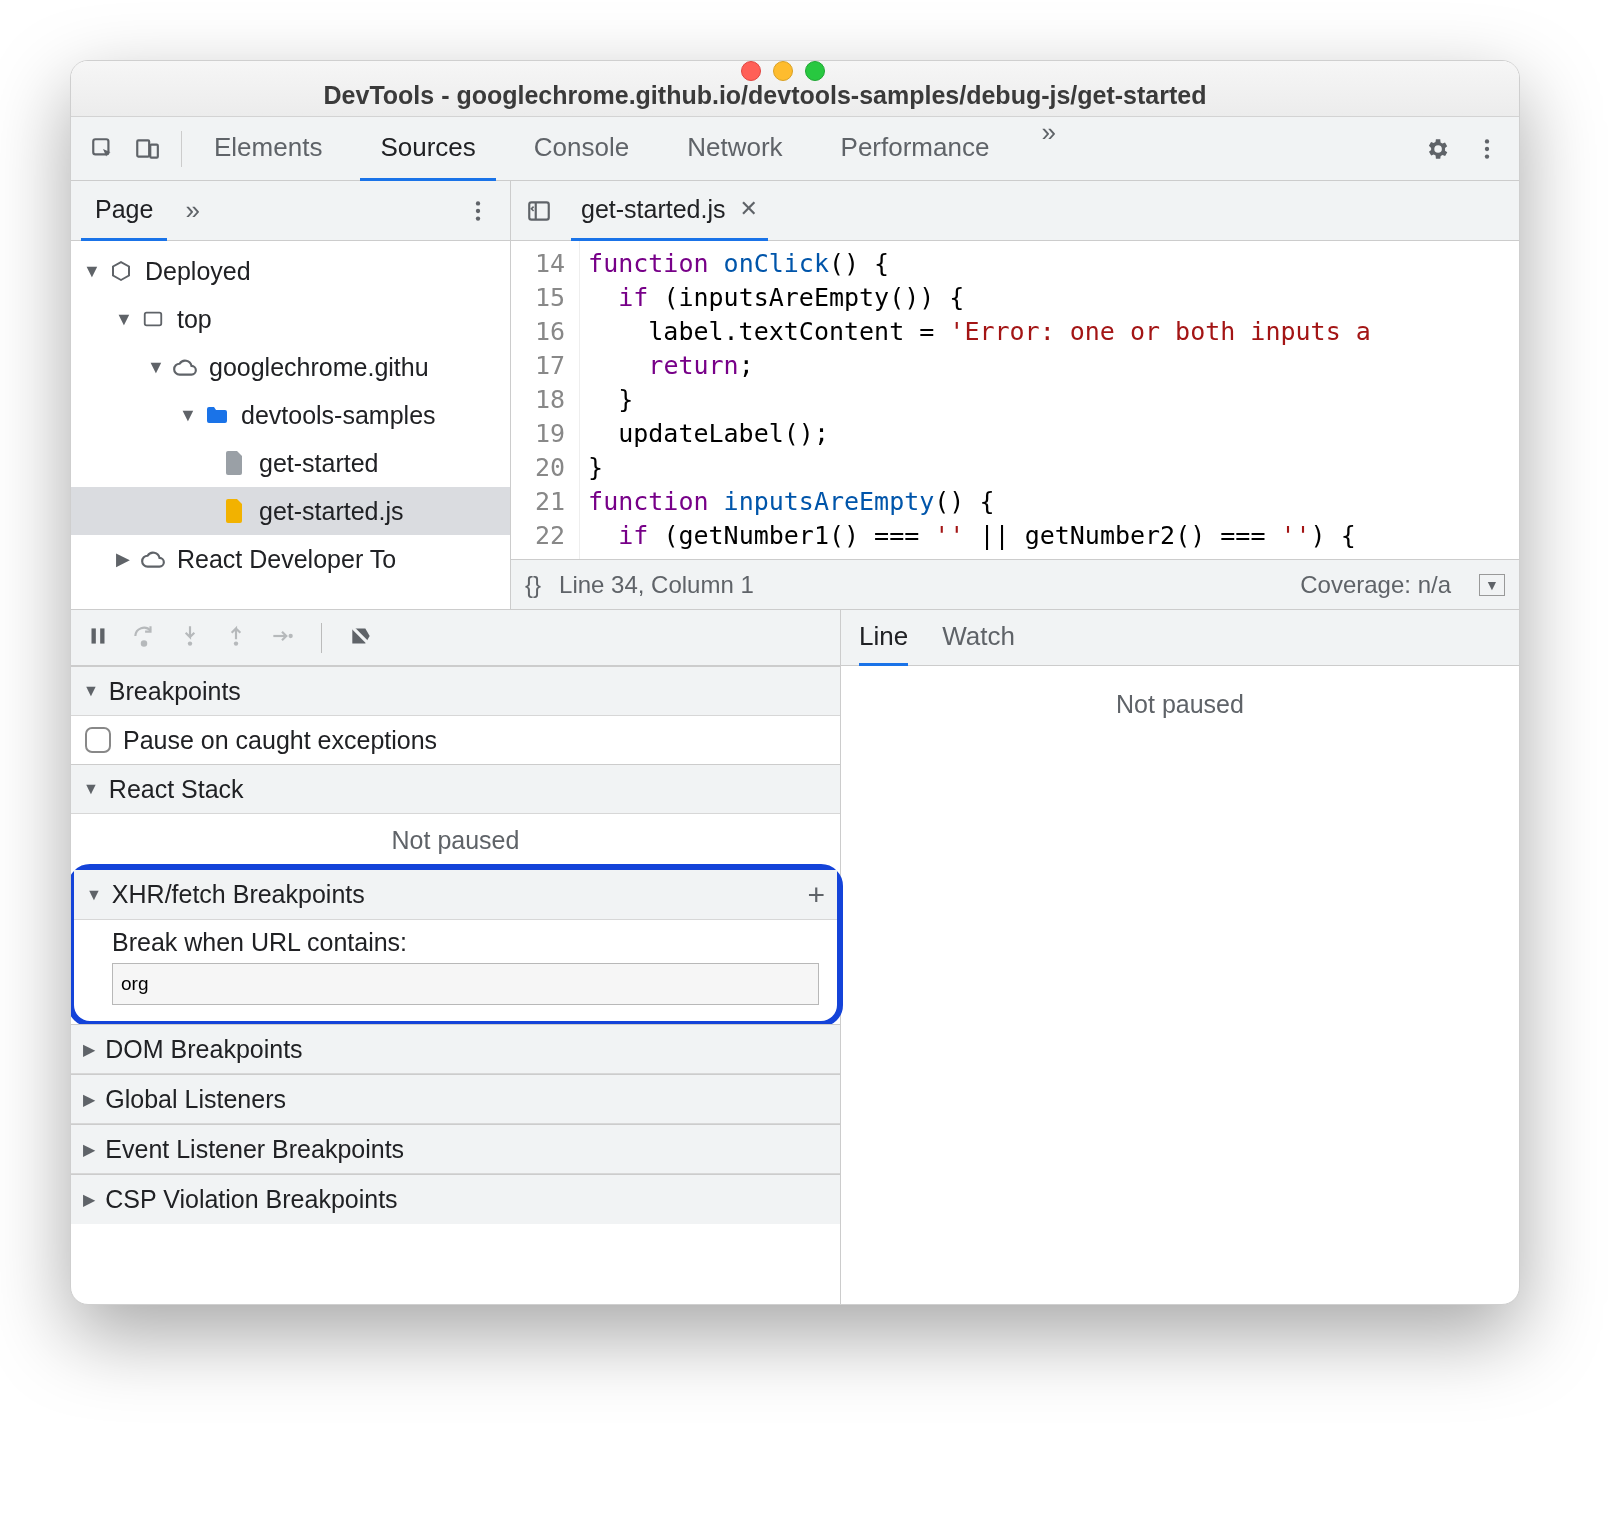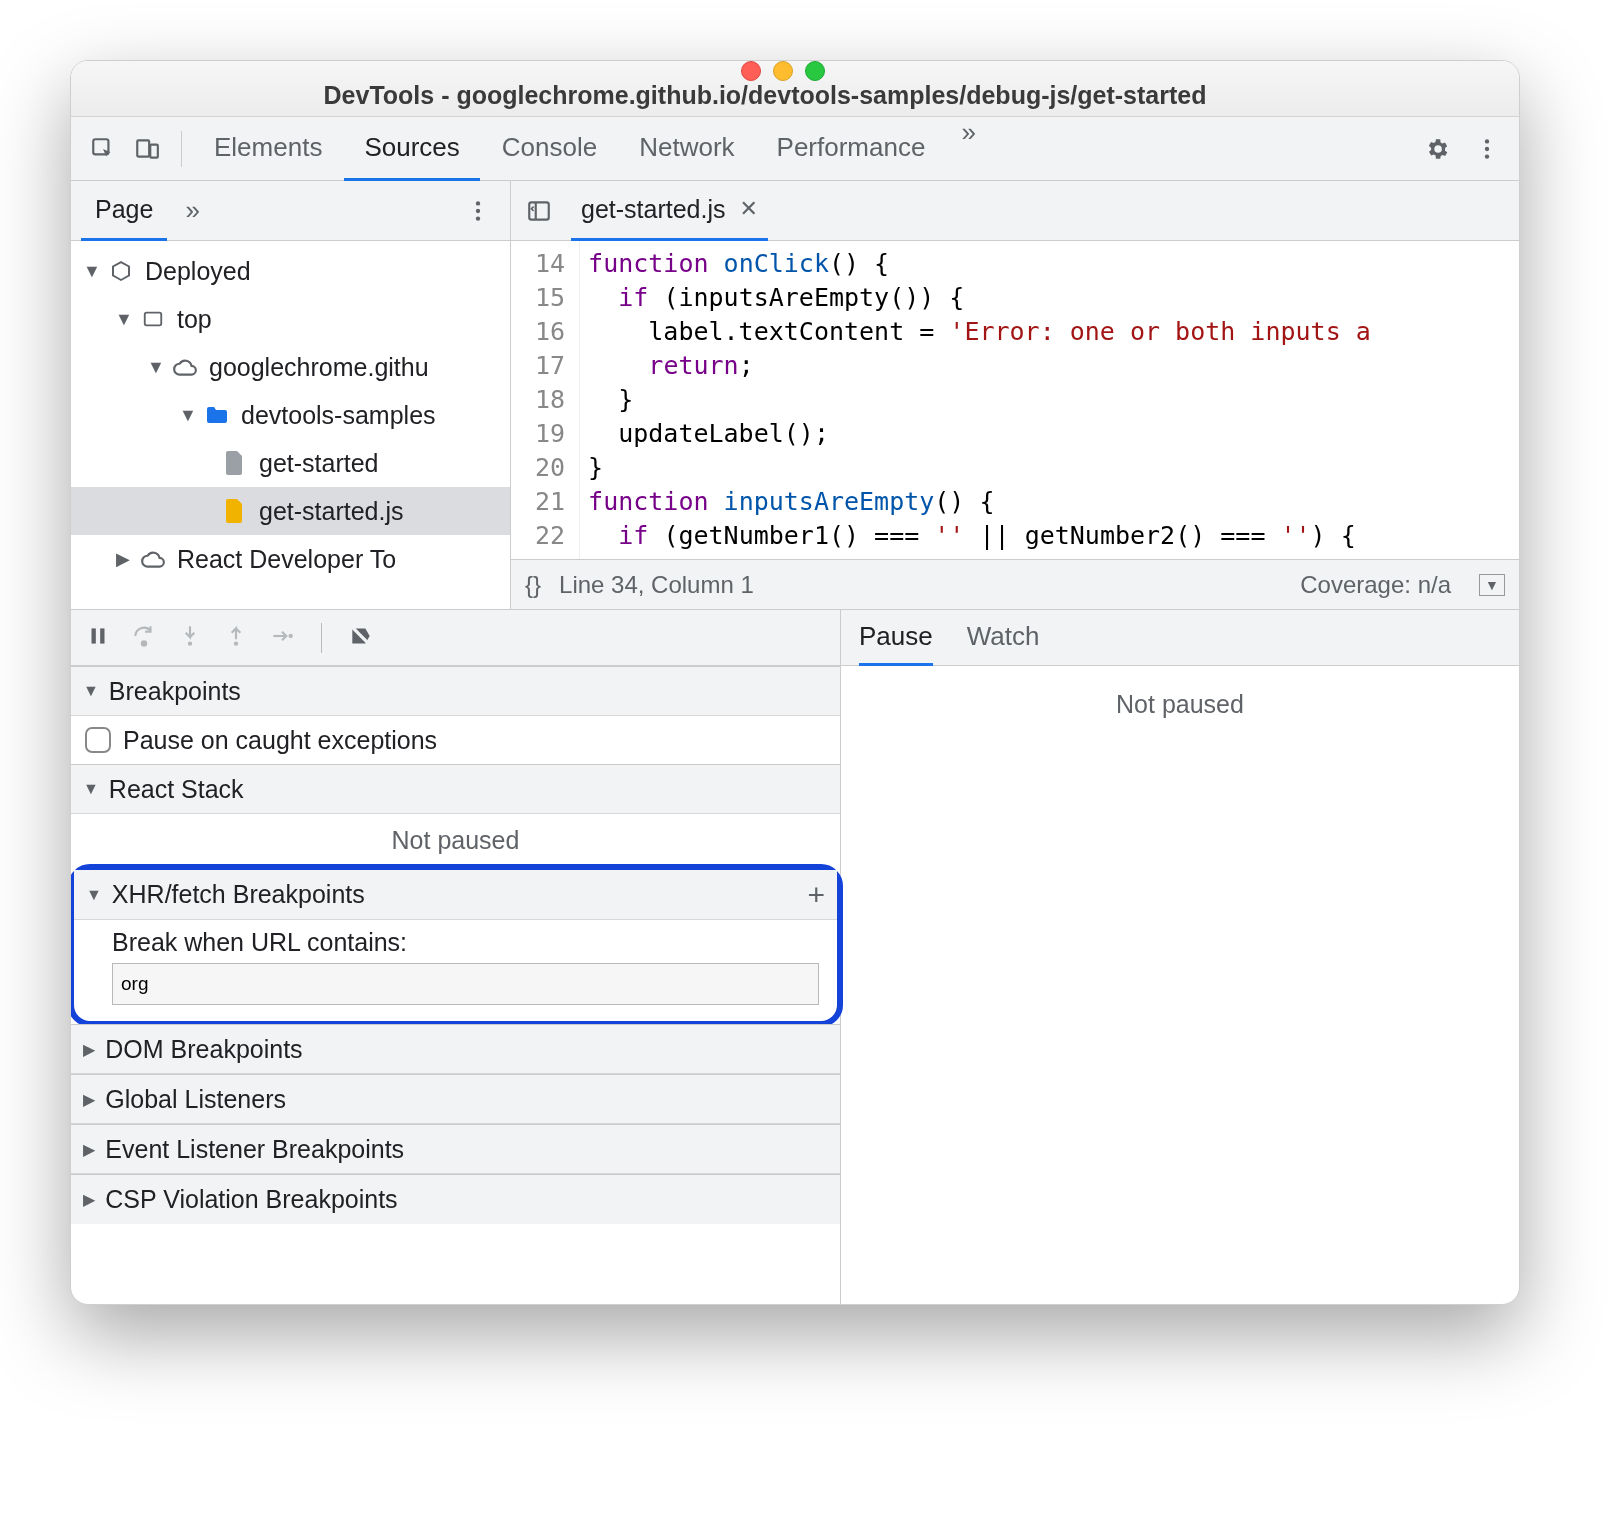--- a/index.html
+++ b/index.html
@@ -37,21 +37,21 @@
   .dot.green{background:#28c840;border:1px solid #20a634;}
   .titlebar .title { flex:1; text-align:center; font-size:25px; font-weight:600; color:#3a3a3a; padding-right:60px;}
   
   .tabbar {
     height:64px; border-bottom:1px solid #ccc; background:#f1f3f4;
     display:flex; align-items:center; padding:0 10px;
   }
   .tb-btn { width:44px; height:44px; display:flex;align-items:center;justify-content:center;color:#5f6368;}
   .tb-btn svg{width:26px;height:26px;}
   .tabbar .sep{width:1px;height:36px;background:#ccc;margin:0 12px;}
-  .tabs { display:flex; gap:2px; flex:1;}
+  .tabs { display:flex; gap:18px; flex:1;}
   .tab { padding:0 20px; height:64px; display:flex; align-items:center; font-size:26px; color:#5f6368; border-bottom:3px solid transparent;}
   .tab.active{color:#202124;font-weight:400;border-bottom-color:#1a73e8;}
   .chev{font-size:26px;color:#5f6368;padding:0 14px;}
   .right-icons{display:flex;align-items:center;gap:6px;}
 
   .body-row{display:flex;}
   
   .left-pane{width:440px;border-right:1px solid #ccc;}
   .nav-tabs{height:60px;border-bottom:1px solid #ccc;display:flex;align-items:center;padding:0 10px;background:#f1f3f4;}
   .nav-tab{font-size:25px;color:#202124;padding:0 14px;height:60px;display:flex;align-items:center;border-bottom:3px solid #1a73e8;}
@@ -357,20 +357,20 @@
         </div>
       <div class="sec-hdr" style="border-bottom:none">
           <span class="tw">▶</span>
           <span>CSP Violation Breakpoints</span>
         </div>
       <div style="height:80px"></div>
     </div>
 
     <div class="debug-right">
       <div class="scope-tabs">
-        <div class="scope-tab active">Pause</div>
+        <div class="scope-tab active">Line</div>
         <div class="scope-tab">Watch</div>
       </div>
       <div class="np" style="padding-top:24px">Not paused</div>
     </div>
   </div>
 
 </div>
 
 </body></html>

